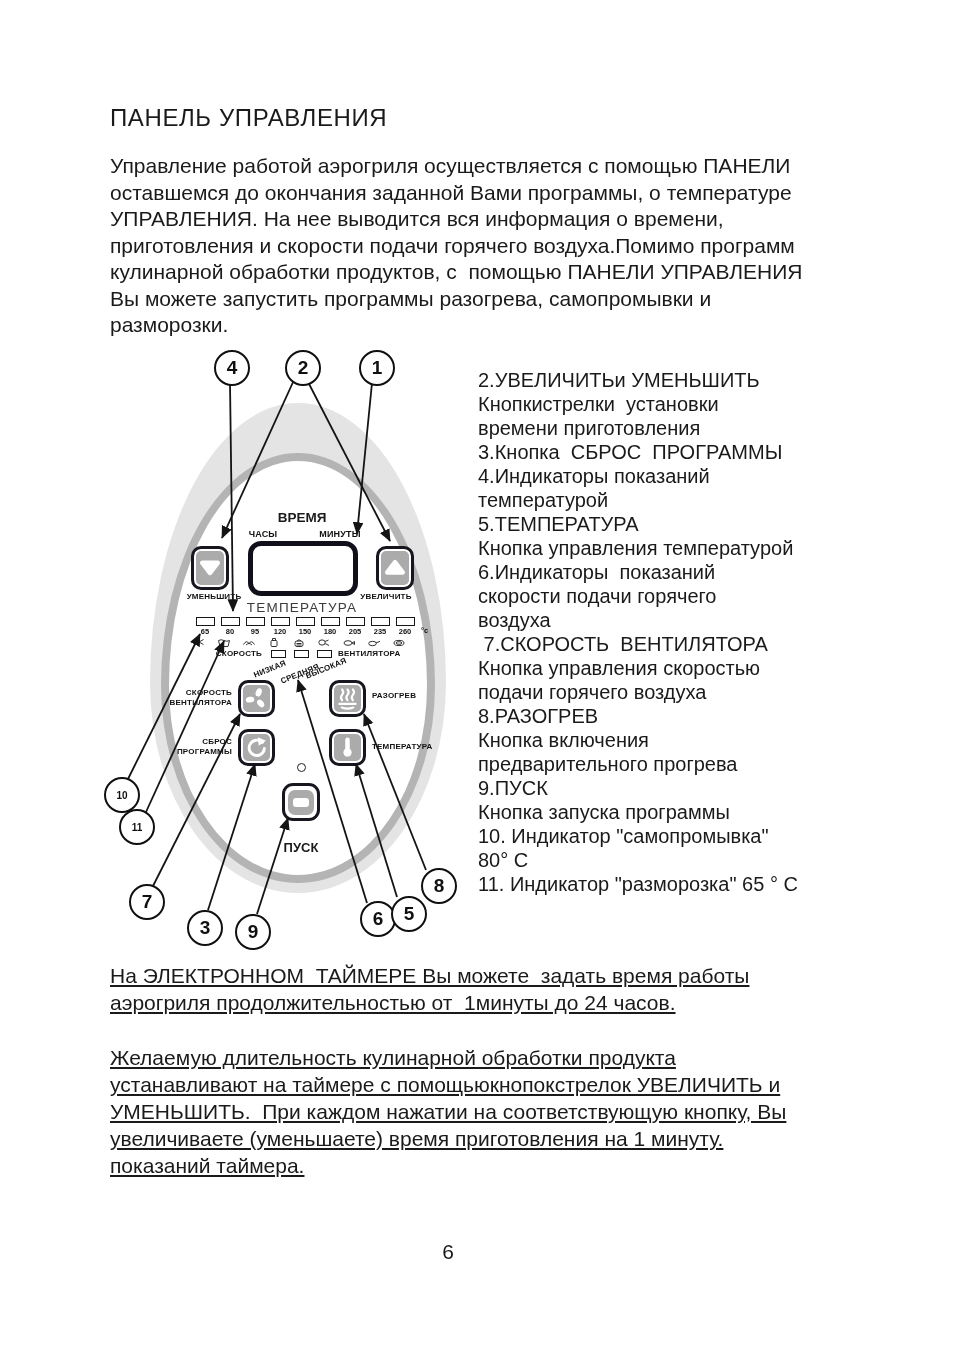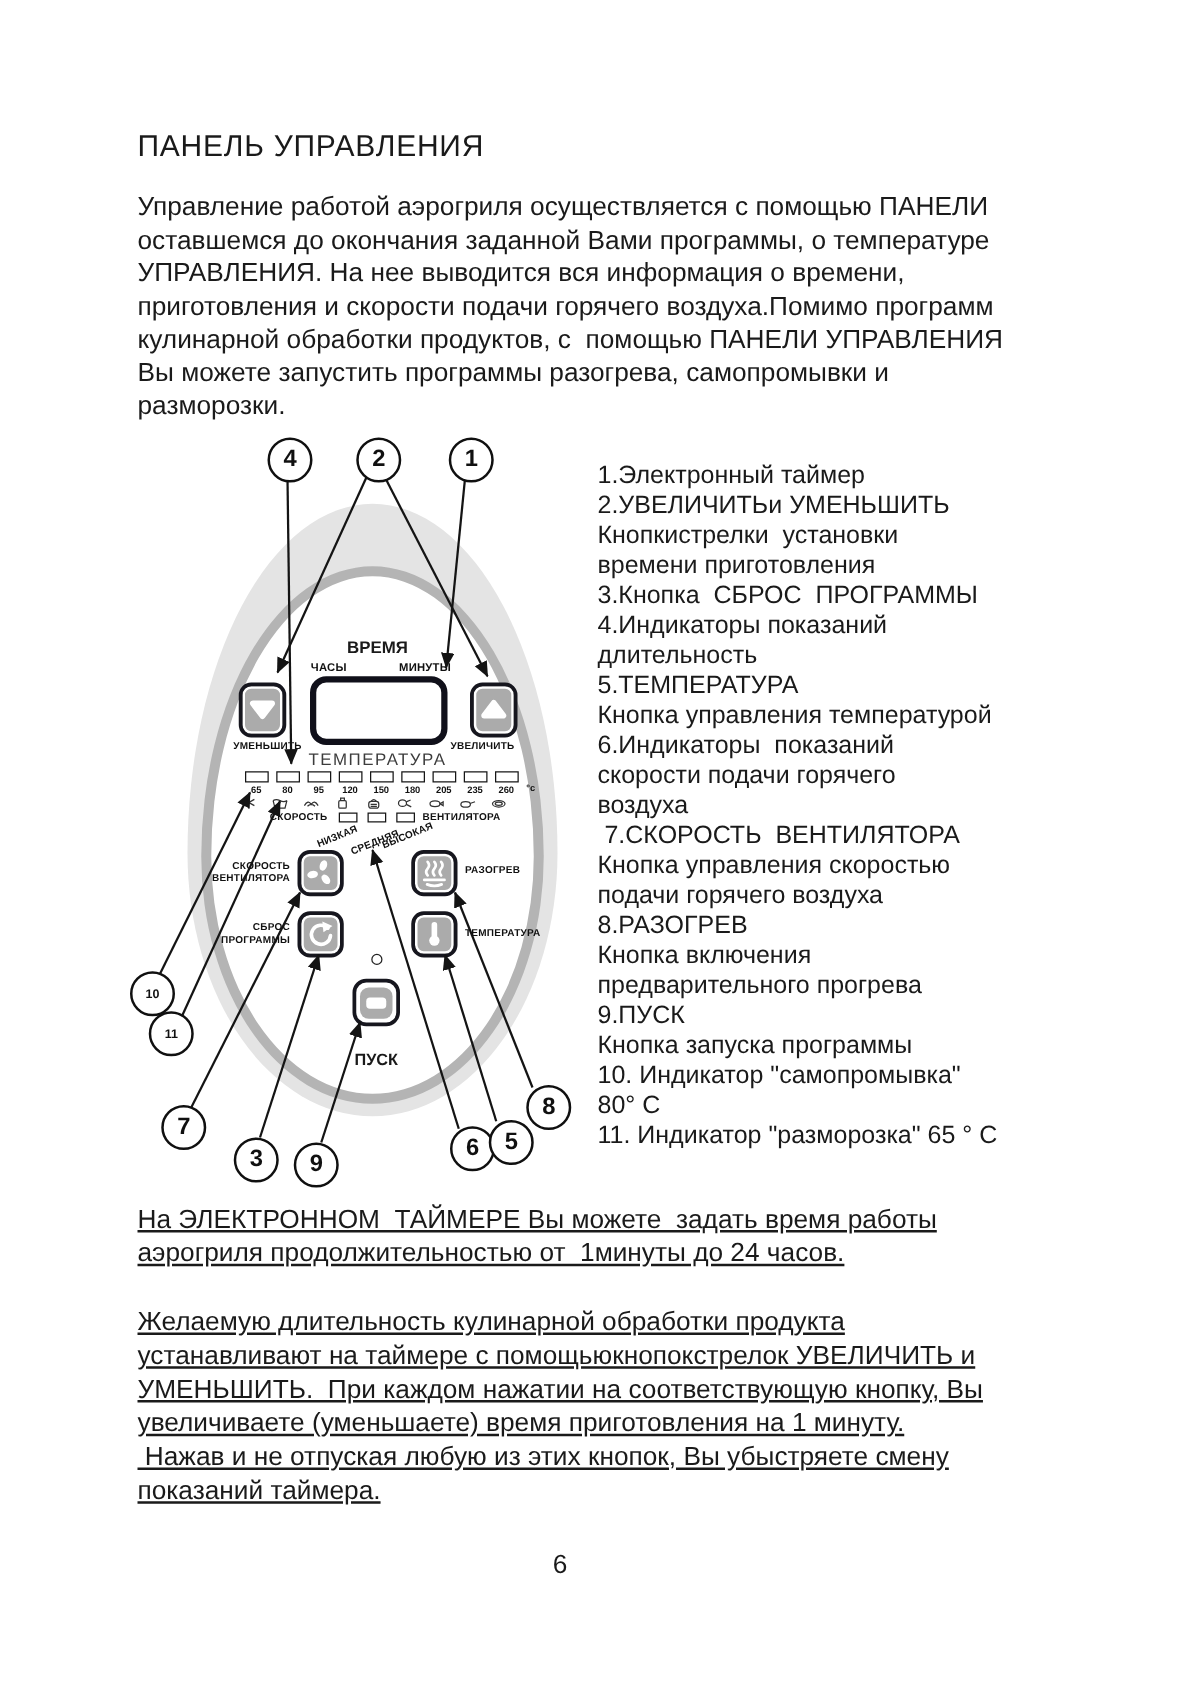--- a/index.html
+++ b/index.html
@@ -51,27 +51,26 @@
     <div class="line">Управление работой аэрогриля осуществляется с помощью ПАНЕЛИ</div>
     <div class="line">оставшемся до окончания заданной Вами программы, о температуре</div>
     <div class="line">УПРАВЛЕНИЯ. На нее выводится вся информация о времени,</div>
     <div class="line">приготовления и скорости подачи горячего воздуха.Помимо программ</div>
     <div class="line">кулинарной обработки продуктов, с  помощью ПАНЕЛИ УПРАВЛЕНИЯ</div>
     <div class="line">Вы можете запустить программы разогрева, самопромывки и</div>
     <div class="line">разморозки.</div>
   </div>
 
   <div class="abs legend" style="left:478px;top:368px;">
-    <div class="line">1.Электронный таймер</div>
     <div class="line">2.УВЕЛИЧИТЬи УМЕНЬШИТЬ</div>
     <div class="line">Кнопкистрелки  установки</div>
     <div class="line">времени приготовления</div>
     <div class="line">3.Кнопка  СБРОС  ПРОГРАММЫ</div>
     <div class="line">4.Индикаторы показаний</div>
-    <div class="line">длительность</div>
+    <div class="line">температурой</div>
     <div class="line">5.ТЕМПЕРАТУРА</div>
     <div class="line">Кнопка управления температурой</div>
     <div class="line">6.Индикаторы  показаний</div>
     <div class="line">скорости подачи горячего</div>
     <div class="line">воздуха</div>
     <div class="line"> 7.СКОРОСТЬ  ВЕНТИЛЯТОРА</div>
     <div class="line">Кнопка управления скоростью</div>
     <div class="line">подачи горячего воздуха</div>
     <div class="line">8.РАЗОГРЕВ</div>
     <div class="line">Кнопка включения</div>
@@ -291,19 +290,18 @@
   <div class="abs note" style="left:110px;top:962px;">
     <div class="line">На ЭЛЕКТРОННОМ  ТАЙМЕРЕ Вы можете  задать время работы</div>
     <div class="line">аэрогриля продолжительностью от  1минуты до 24 часов.</div>
   </div>
 
   <div class="abs note" style="left:110px;top:1044px;">
     <div class="line">Желаемую длительность кулинарной обработки продукта</div>
     <div class="line">устанавливают на таймере с помощьюкнопокстрелок УВЕЛИЧИТЬ и</div>
     <div class="line">УМЕНЬШИТЬ.  При каждом нажатии на соответствующую кнопку, Вы</div>
     <div class="line">увеличиваете (уменьшаете) время приготовления на 1 минуту.</div>
-    <div class="line"> Нажав и не отпуская любую из этих кнопок, Вы убыстряете смену</div>
     <div class="line">показаний таймера.</div>
   </div>
 
   <div class="abs pagenum ctr line" style="left:418px;top:1240px;width:60px;">6</div>
 
 </div>
 
 </body></html>

